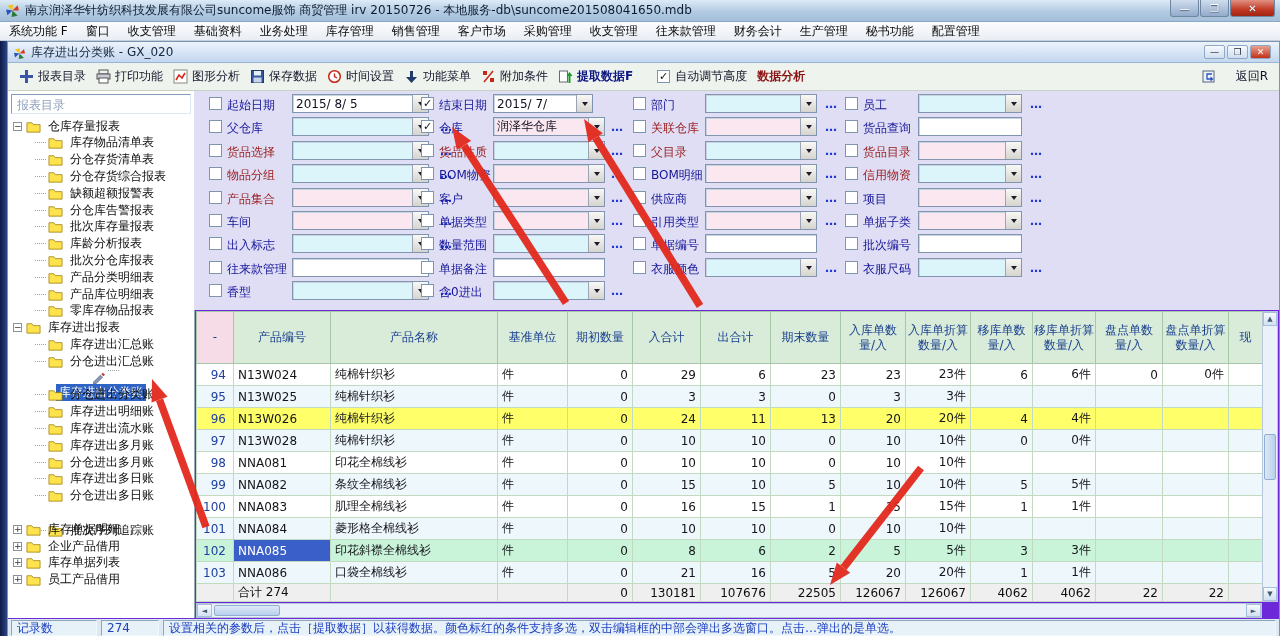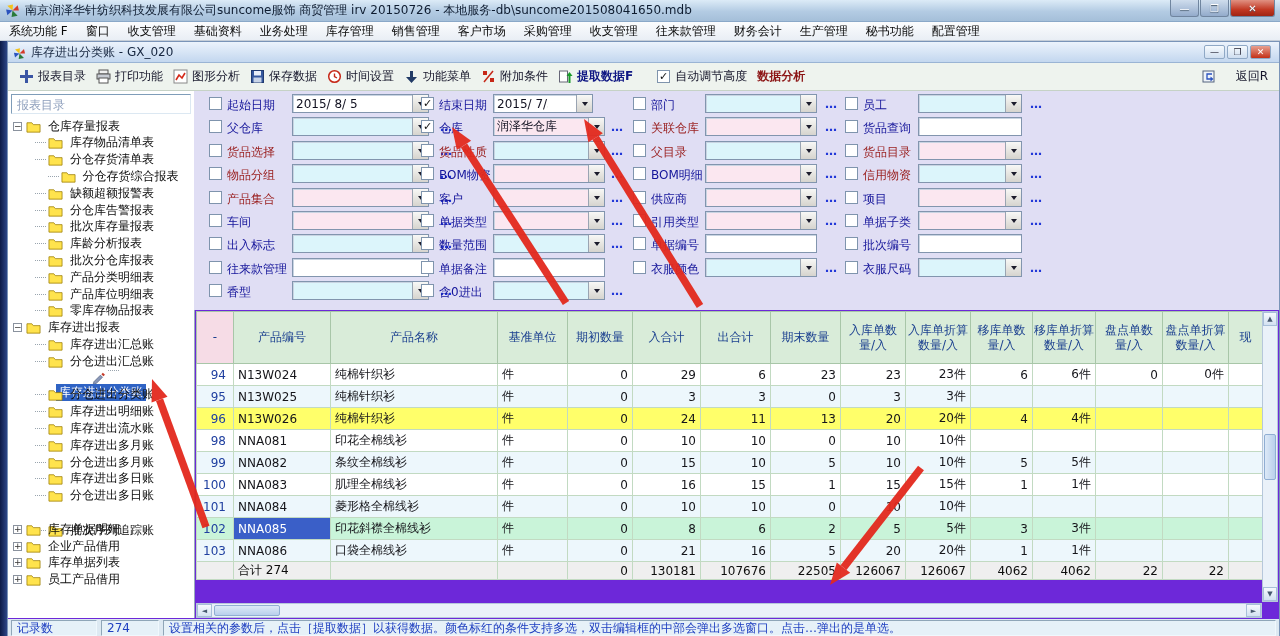--- a/index.html
+++ b/index.html
@@ -268,21 +268,21 @@
             </div>
             <div class="titem childitem" style="top: 60.6px;">
               <span class="tconn"></span>
               <span class="ticonwrap">
                 <svg viewBox="0 0 16 13">
                   <path d="M1 2.5 h5.2 l1.6 2 H15 v8 H1z" fill="#ffe34d" stroke="#9a7b00" stroke-width="0.8"></path>
                 </svg>
               </span>
               <span class="tlabel2">分仓存货清单表</span>
             </div>
-            <div class="titem childitem" style="top: 77.4px; justify-content: center;">
+            <div class="titem childitem" style="top: 77.4px;">
               <span class="tconn"></span>
               <span class="ticonwrap">
                 <svg viewBox="0 0 16 13">
                   <path d="M1 2.5 h5.2 l1.6 2 H15 v8 H1z" fill="#ffe34d" stroke="#9a7b00" stroke-width="0.8"></path>
                 </svg>
               </span>
               <span class="tlabel2">分仓存货综合报表</span>
             </div>
             <div class="titem childitem" style="top: 94.2px;">
               <span class="tconn"></span>
@@ -874,20 +874,37 @@
                 <td class="c-right">11</td>
                 <td class="c-right">13</td>
                 <td class="c-right">20</td>
                 <td class="c-right">20件</td>
                 <td class="c-right">4</td>
                 <td class="c-right">4件</td>
                 <td class="c-right"></td>
                 <td class="c-right"></td>
                 <td class="c-right"></td>
               </tr>
+              <tr class="trow alt">
+                <td class="c-num">97</td>
+                <td class="c-left">N13W028</td>
+                <td class="c-left">纯棉针织衫</td>
+                <td class="c-left">件</td>
+                <td class="c-right">0</td>
+                <td class="c-right">10</td>
+                <td class="c-right">10</td>
+                <td class="c-right">0</td>
+                <td class="c-right">10</td>
+                <td class="c-right">10件</td>
+                <td class="c-right">0</td>
+                <td class="c-right">0件</td>
+                <td class="c-right"></td>
+                <td class="c-right"></td>
+                <td class="c-right"></td>
+              </tr>
               <tr class="trow">
                 <td class="c-num">98</td>
                 <td class="c-left">NNA081</td>
                 <td class="c-left">印花全棉线衫</td>
                 <td class="c-left">件</td>
                 <td class="c-right">0</td>
                 <td class="c-right">10</td>
                 <td class="c-right">10</td>
                 <td class="c-right">0</td>
                 <td class="c-right">10</td>

